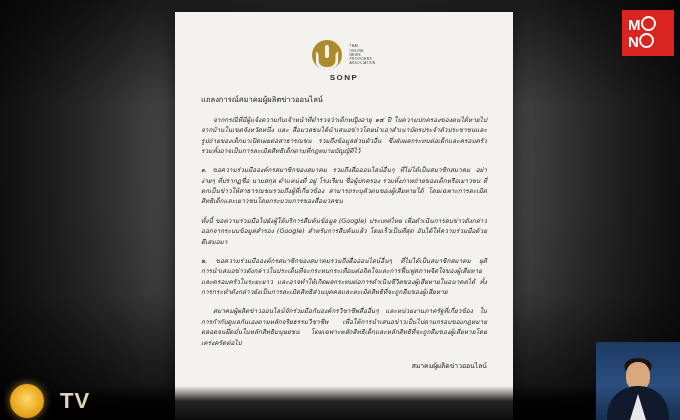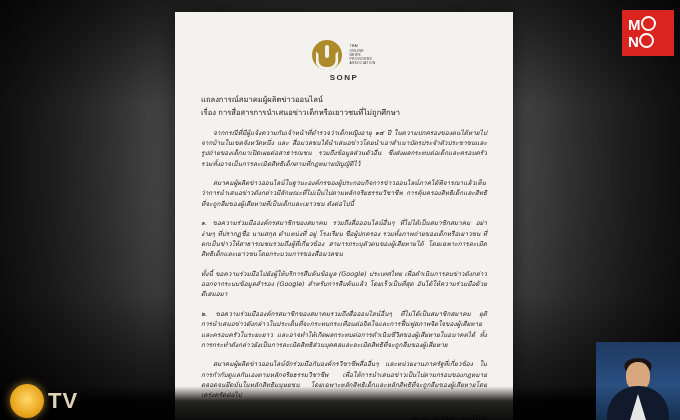--- a/index.html
+++ b/index.html
@@ -224,21 +224,21 @@
     background: #e7e7e7;
     clip-path: polygon(50% 0, 100% 100%, 0 100%);
   }
   
   .bug {
     position: absolute;
     left: 10px;
     bottom: 2px;
     display: flex;
     align-items: center;
-    gap: 4px;
+    gap: 16px;
   }
   .bug .sun {
     width: 34px;
     height: 34px;
     border-radius: 50%;
     background: radial-gradient(circle at 50% 45%, #ffd86b 0%, #e8a61c 60%, #c3820d 100%);
     box-shadow: 0 0 8px rgba(255,200,80,0.6);
   }
   .bug .bugtext {
     font-family: "Liberation Sans", sans-serif;
@@ -278,24 +278,22 @@
             <span>ONLINE</span>
             <span>NEWS</span>
             <span>PROVIDERS</span>
             <span>ASSOCIATION</span>
           </div>
         </div>
         <div class="logo-acronym">SONP</div>
       </div>
 
       <div class="doc-title">แถลงการณ์สมาคมผู้ผลิตข่าวออนไลน์</div>
-      <div class="doc-subtitle">เรื่อง การสื่อสารการนำเสนอข่าวเด็กหรือเยาวชนที่ไม่ถูกศึกษา</div>
 
       <div class="para indent">จากกรณีที่มีผู้แจ้งความกับเจ้าหน้าที่ตำรวจว่าเด็กหญิงอายุ ๑๔ ปี ในความปกครองของตนได้หายไปจากบ้านในเขตจังหวัดหนึ่ง และ สื่อมวลชนได้นำเสนอข่าวโดยนำเอาสำเนาบัตรประจำตัวประชาชนและรูปถ่ายของเด็กมาเปิดเผยต่อสาธารณชน รวมถึงข้อมูลส่วนตัวอื่น ซึ่งส่งผลกระทบต่อเด็กและครอบครัว รวมทั้งอาจเป็นการละเมิดสิทธิเด็กตามที่กฎหมายบัญญัติไว้</div>
-      <div class="para indent">สมาคมผู้ผลิตข่าวออนไลน์ในฐานะองค์กรของผู้ประกอบกิจการข่าวออนไลน์ภาคได้พิจารณาแล้วเห็นว่าการนำเสนอข่าวดังกล่าวมีลักษณะที่ไม่เป็นไปตามหลักจริยธรรมวิชาชีพ การคุ้มครองสิทธิเด็กและสิทธิที่จะถูกลืมของผู้เสียหายที่เป็นเด็กและเยาวชน ดังต่อไปนี้</div>
       <div class="para">๑. ขอความร่วมมือองค์กรสมาชิกของสมาคม รวมถึงสื่อออนไลน์อื่นๆ ที่ไม่ได้เป็นสมาชิกสมาคม อย่าง่ายๆ ที่ปรากฏชื่อ นามสกุล ตำแหน่งที่ อยู่ โรงเรียน ชื่อผู้ปกครอง รวมทั้งภาพถ่ายของเด็กหรือเยาวชน ที่ตกเป็นข่าวให้สาธารณชนรวมถึงผู้ที่เกี่ยวข้อง สามารถระบุตัวตนของผู้เสียหายได้ โดยเฉพาะการละเมิดสิทธิเด็กและเยาวชนโดยกระบวนการของสื่อมวลชน</div>
       <div class="para">ทั้งนี้ ขอความร่วมมือไปยังผู้ให้บริการสืบค้นข้อมูล (Google) ประเทศไทย เพื่อดำเนินการลบข่าวดังกล่าวออกจากระบบข้อมูลสำรอง (Google) สำหรับการสืบค้นแล้ว โดยเร็วเป็นที่สุด อันได้ให้ความร่วมมือด้วยดีเสมอมา</div>
       <div class="para">๒. ขอความร่วมมือองค์กรสมาชิกของสมาคมรวมถึงสื่อออนไลน์อื่นๆ ที่ไม่ได้เป็นสมาชิกสมาคม ยุติการนำเสนอข่าวดังกล่าวในประเด็นที่จะกระทบกระเทือนต่อจิตใจและการฟื้นฟูสภาพจิตใจของผู้เสียหายและครอบครัวในระยะยาว และอาจทำให้เกิดผลกระทบต่อการดำเนินชีวิตของผู้เสียหายในอนาคตได้ ทั้งการกระทำดังกล่าวยังเป็นการละเมิดสิทธิส่วนบุคคลและละเมิดสิทธิที่จะถูกลืมของผู้เสียหาย</div>
       <div class="para indent">สมาคมผู้ผลิตข่าวออนไลน์จักร่วมมือกับองค์กรวิชาชีพสื่ออื่นๆ และหน่วยงานภาครัฐที่เกี่ยวข้อง ในการกำกับดูแลกันเองตามหลักจริยธรรมวิชาชีพ เพื่อให้การนำเสนอข่าวเป็นไปตามกรอบของกฎหมาย ตลอดจนยึดมั่นในหลักสิทธิมนุษยชน โดยเฉพาะหลักสิทธิเด็กและหลักสิทธิที่จะถูกลืมของผู้เสียหายโดยเคร่งครัดต่อไป</div>
 
       <div class="signature">
         <div>สมาคมผู้ผลิตข่าวออนไลน์</div>
 
       </div>
 

